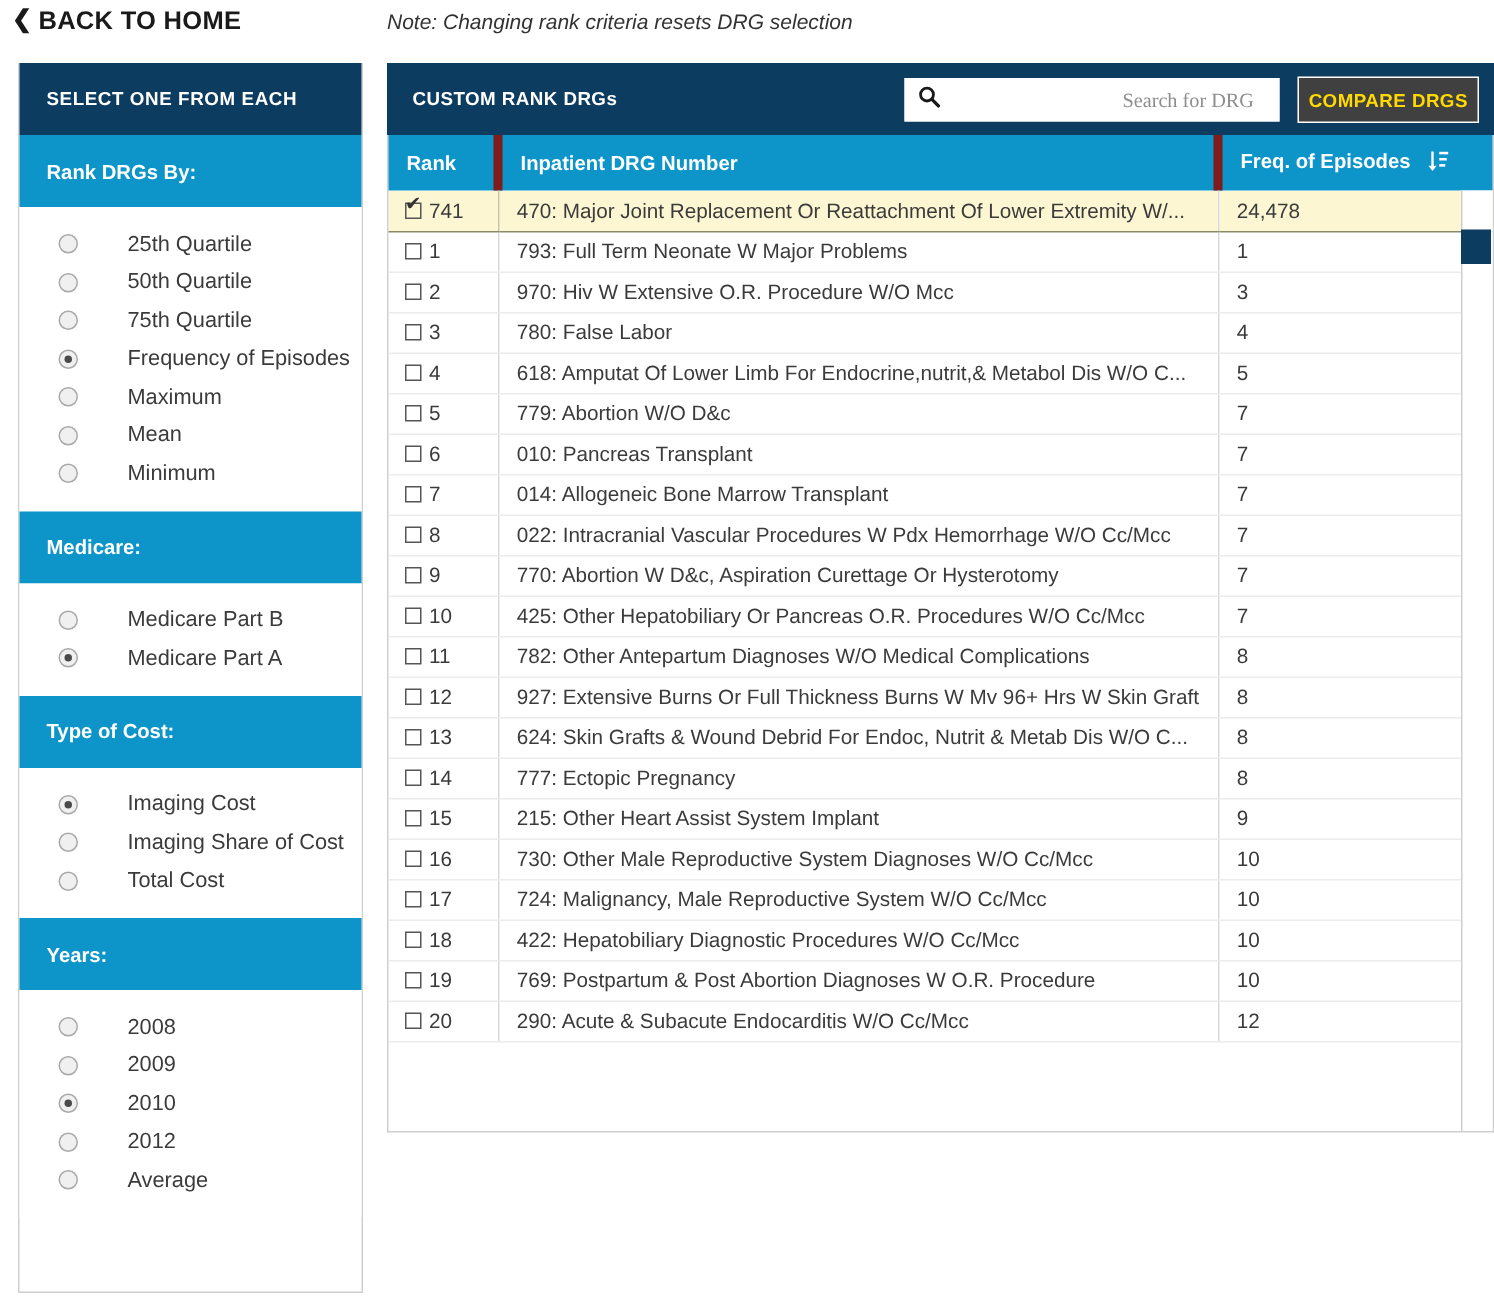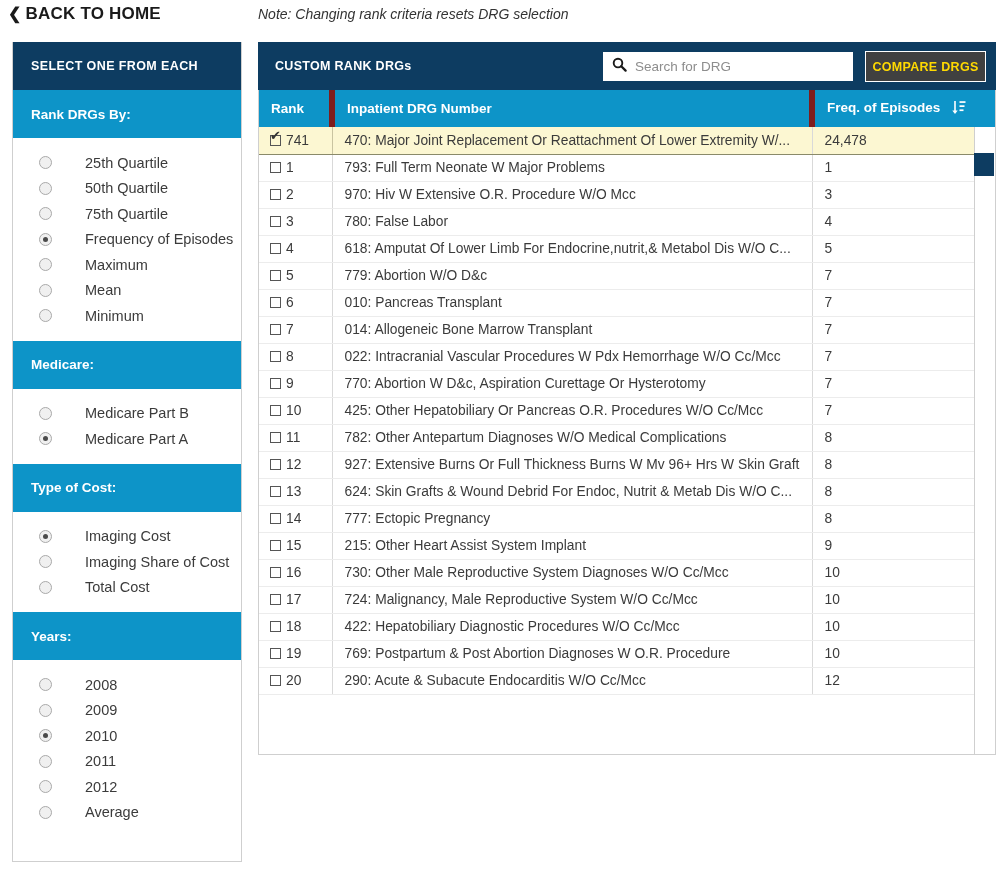--- a/index.html
+++ b/index.html
@@ -70,22 +70,22 @@
     display: flex; align-items: center;
     color: #fff; font-size: 12.5px; font-weight: bold; letter-spacing: .3px;
   }
   #search-box {
     position: absolute; left: 345px; top: 10px; width: 250px; height: 29px;
     background: #fff; border: 1px solid #fff;
     display: flex; align-items: center; padding-left: 8px; gap: 6px;
   }
   #search-input {
     border: none; outline: none; font-size: 13.5px; color: #000000;
-    font-family: Liberation Sans, sans-serif;
-    width: 205px; background: transparent;
+    font-family: Liberation Serif, serif;
+    width: 205px; background: transparent; text-align: right;
   }
   #search-input::placeholder { color: #8d8d8d; }
   #compare-btn {
     position: absolute; left: 607px; top: 9px; width: 121px; height: 31px;
     border: 1px solid #ffffff; background: #404040;
     color: #ffd900; font-size: 12.5px; font-weight: bold; letter-spacing: .3px;
     display: flex; align-items: center; justify-content: center; cursor: pointer;
   }
 
   
@@ -213,24 +213,20 @@
           <span class="radio"></span>
           <span class="radio-label">2008</span>
         </div>
         <div class="radio-row">
           <span class="radio"></span>
           <span class="radio-label">2009</span>
         </div>
         <div class="radio-row">
           <span class="radio sel"></span>
           <span class="radio-label">2010</span>
-        </div>
-        <div class="radio-row">
-          <span class="radio"></span>
-          <span class="radio-label">2011</span>
         </div>
         <div class="radio-row">
           <span class="radio"></span>
           <span class="radio-label">2012</span>
         </div>
         <div class="radio-row">
           <span class="radio"></span>
           <span class="radio-label">Average</span>
         </div>
       </div>

